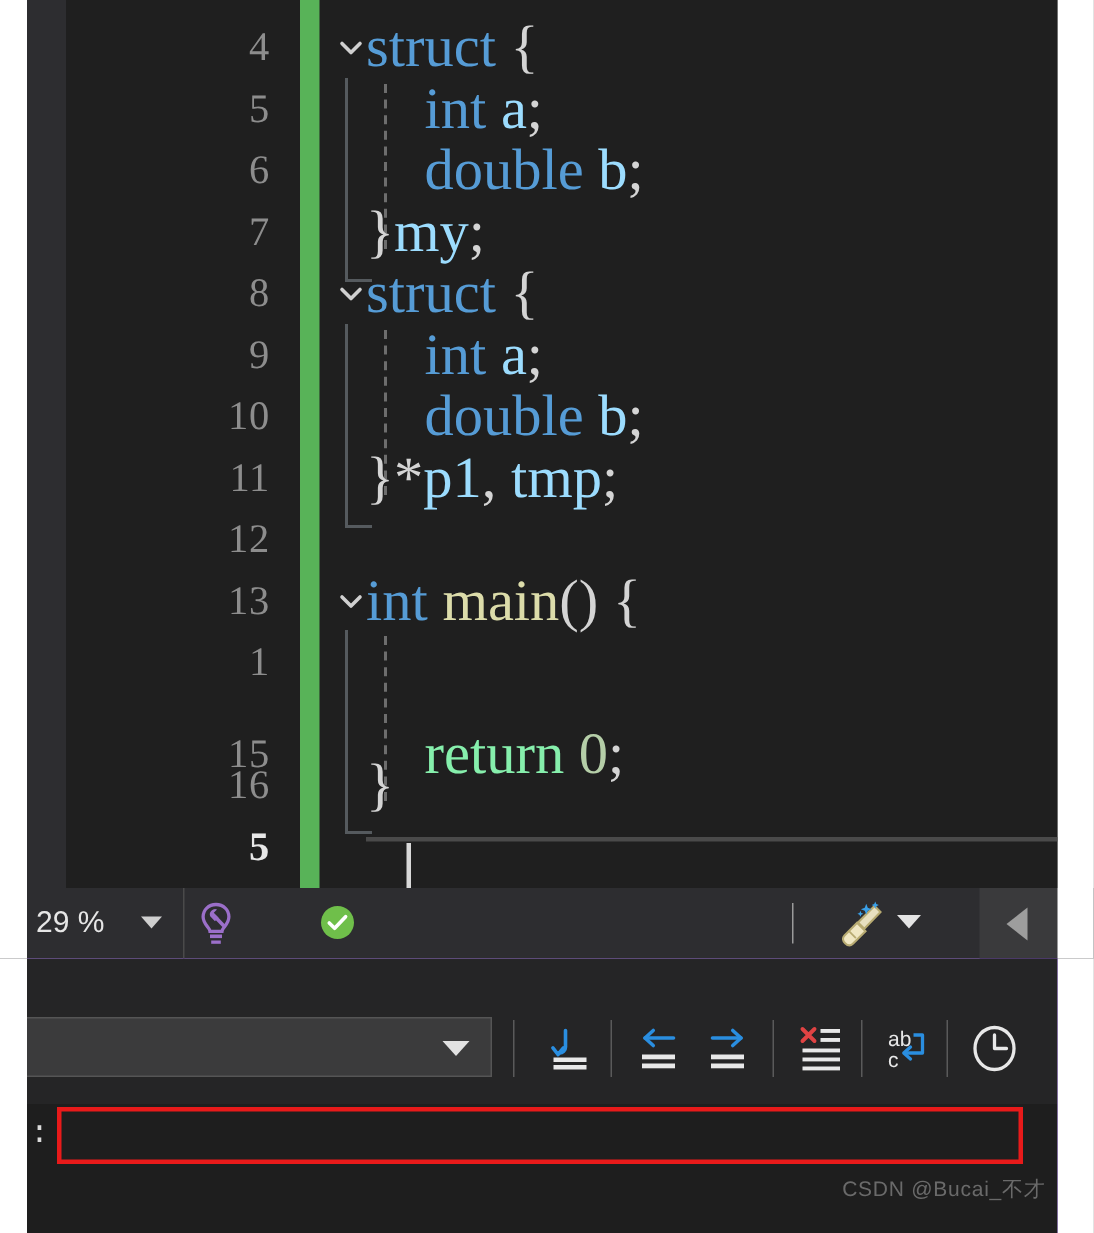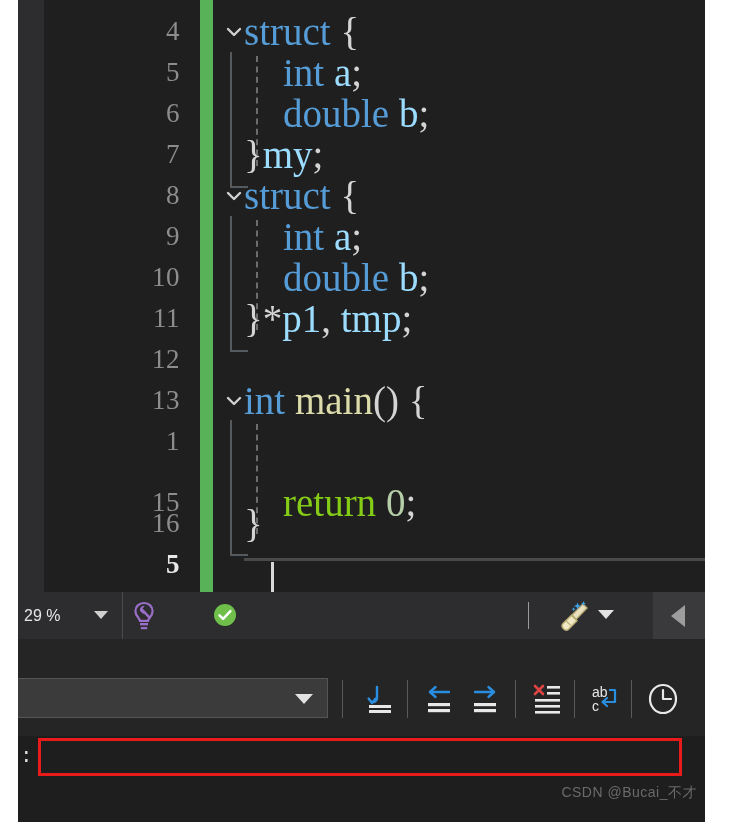--- a/index.html
+++ b/index.html
@@ -94,21 +94,21 @@
     line-height: 41px;
     white-space: pre;
     font-family: "Liberation Serif", serif;
     font-size: 39px;
     color: #d4d4d4;
     letter-spacing: 0px;
   }
   .kw-blue   { color: #569cd6; }
   .id-pale   { color: #9cdcfe; }
   .fn-yellow { color: #dcdcaa; }
-  .kw-pink   { color: #84cc16; }
+  .kw-pink   { color: #86efac; }
   .num-green { color: #b5cea8; }
   .plain     { color: #d4d4d4; }
   .punct     { color: #d4d4d4; }
 
   
   .guide-solid {
     position: absolute;
     border-left: 2px solid #555a5e;
     border-bottom: 2px solid #555a5e;
     width: 16px;
@@ -160,21 +160,21 @@
     position: absolute;
     left: 18px; top: 0;
     width: 105px; height: 47px;
     border-right: 1px solid #4a4a4a;
     box-sizing: border-box;
     display: flex;
     align-items: center;
   }
   #zoom-label {
     margin-left: 6px;
-    font-size: 16px;
+    font-size: 20px;
     color: #e6e6e6;
     font-family: "Liberation Sans", sans-serif;
   }
   #zoom-caret {
     position: absolute;
     right: 14px;
     top: 19px;
     width: 0; height: 0;
     border-left: 7px solid transparent;
     border-right: 7px solid transparent;

